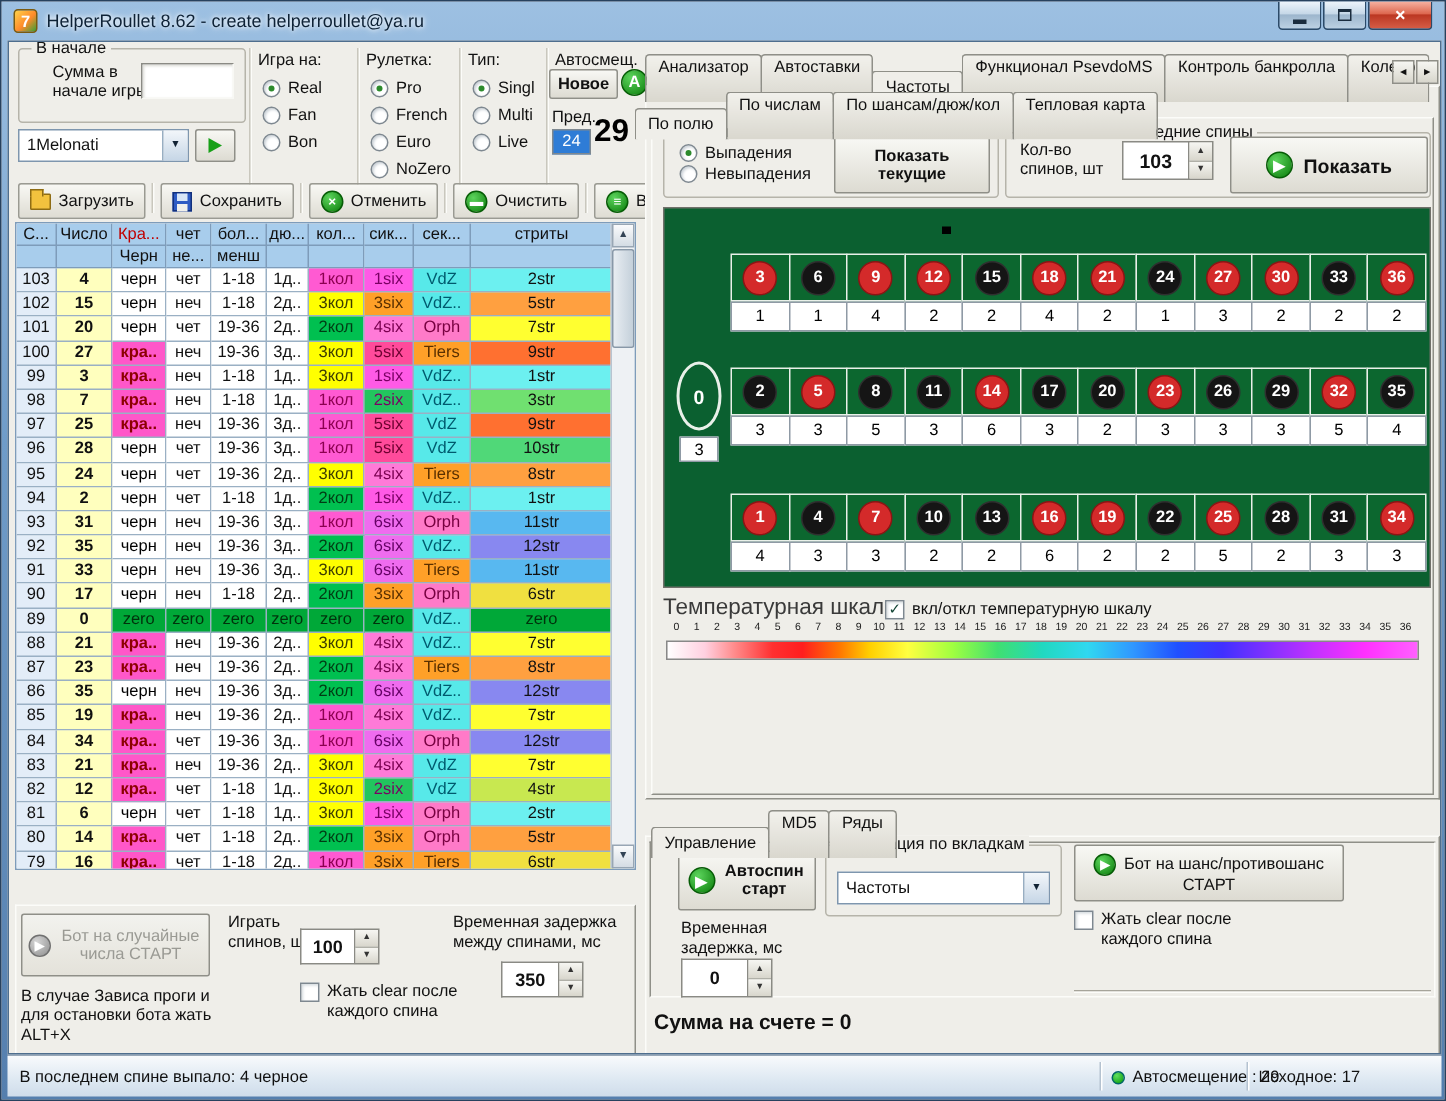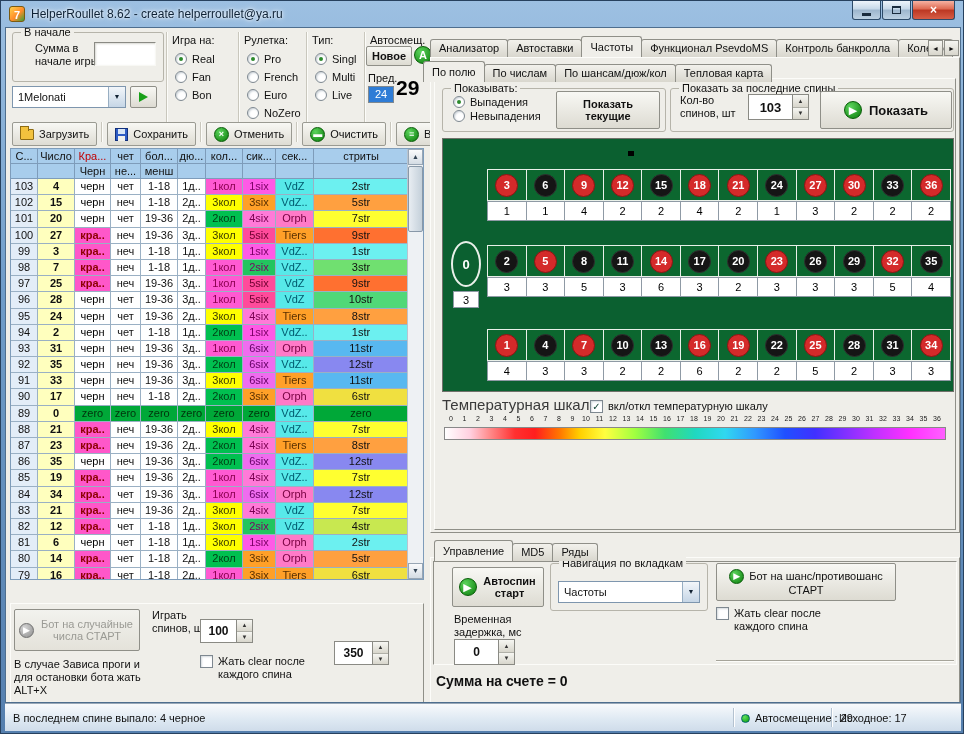--- a/index.html
+++ b/index.html
@@ -70,21 +70,21 @@
 .c-tiers{background:#ffa028;color:#5a3000}
 .c-orph{background:#ff7ac8;color:#780040}
 .c-str1{background:#6cf0f0}.c-str2{background:#6cf0f0}.c-str3{background:#70e070}
 .c-str4{background:#c8e850}.c-str5{background:#ffa040}.c-str6{background:#f0e040}
 .c-str7{background:#ffff30}.c-str8{background:#ffa040}.c-str9{background:#ff7030}
 .c-str10{background:#50d878}.c-str11{background:#58b8f0}.c-str12{background:#8888f0}
 .vscroll{position:absolute;right:0;top:0;width:16px;height:100%;background:#eef1f4;border-left:1px solid #b8c4d0}
 .sarrow{position:absolute;left:0;width:15px;height:16px;background:linear-gradient(#fafbfc,#d4dce4);border:1px solid #98a6b4;font-size:7px;line-height:14px;text-align:center;color:#345}
 .sthumb{position:absolute;left:0;top:17px;width:15px;height:66px;background:linear-gradient(90deg,#e8edf2,#c4d0da);border:1px solid #8898a8;border-radius:2px}
 .tabrow{position:absolute;display:flex;align-items:flex-end;z-index:5}
-.tab{height:18px;line-height:17px;padding:0 8px;background:linear-gradient(#f2f1ec,#d9d7ce);border:1px solid #8f8f88;border-bottom:none;border-radius:3px 3px 0 0;margin-right:-1px;white-space:nowrap}
+.tab{height:32px;line-height:17px;padding:0 8px;background:linear-gradient(#f2f1ec,#d9d7ce);border:1px solid #8f8f88;border-bottom:none;border-radius:3px 3px 0 0;margin-right:-1px;white-space:nowrap}
 .tab.active{height:21px;line-height:20px;background:#efeee9;position:relative;z-index:6}
 .spinner{position:absolute;display:flex;z-index:4}
 .spinval{background:#fff;border:1px solid #8a8a84;border-right:none;display:flex;align-items:center;justify-content:center;font-weight:bold;font-size:12px}
 .spinbtns{display:flex;flex-direction:column;border:1px solid #8a8a84}
 .sb{width:15px;flex:1;background:linear-gradient(#f6f6f2,#d8d6cc);font-size:6px;text-align:center;color:#333;display:flex;align-items:center;justify-content:center}
 .sb:first-child{border-bottom:1px solid #b0b0a8}
 .prevbox{position:absolute;background:#2e7cd6;border:1px solid #7e8890;color:#fff;text-align:center;line-height:15px}
 .bigval{position:absolute;font-size:21px;font-weight:bold;color:#000}
 .playbtn{position:absolute;display:flex;align-items:center;justify-content:center}
 .ptri{width:0;height:0;border-left:9px solid #18a018;border-top:5px solid transparent;border-bottom:5px solid transparent}
@@ -579,20 +579,21 @@
       <div class="spinval" style="width:36px;height:24px">100</div>
       <div class="spinbtns" style="height:24px">
           <div class="sb">▲</div>
           <div class="sb">▼</div>
         </div>
     </div>
     <div class="cbrow" style="left:194px;top:627px">
       <span class="cb"></span>
       <span class="lbl" style="position:static;width:96px">Жать clear после каждого спина</span>
     </div>
+    <div class="lbl" style="left:296px;top:581px;width:118px">Временная задержка между спинами, мс</div>
     <div class="spinner" style="left:328px;top:613px">
       <div class="spinval" style="width:38px;height:24px">350</div>
       <div class="spinbtns" style="height:24px">
           <div class="sb">▲</div>
           <div class="sb">▼</div>
         </div>
     </div>
 
     <div class="raised" style="left:424px;top:29px;width:530px;height:476px"></div>
     <div class="raised" style="left:428px;top:50px;width:522px;height:452px"></div>

